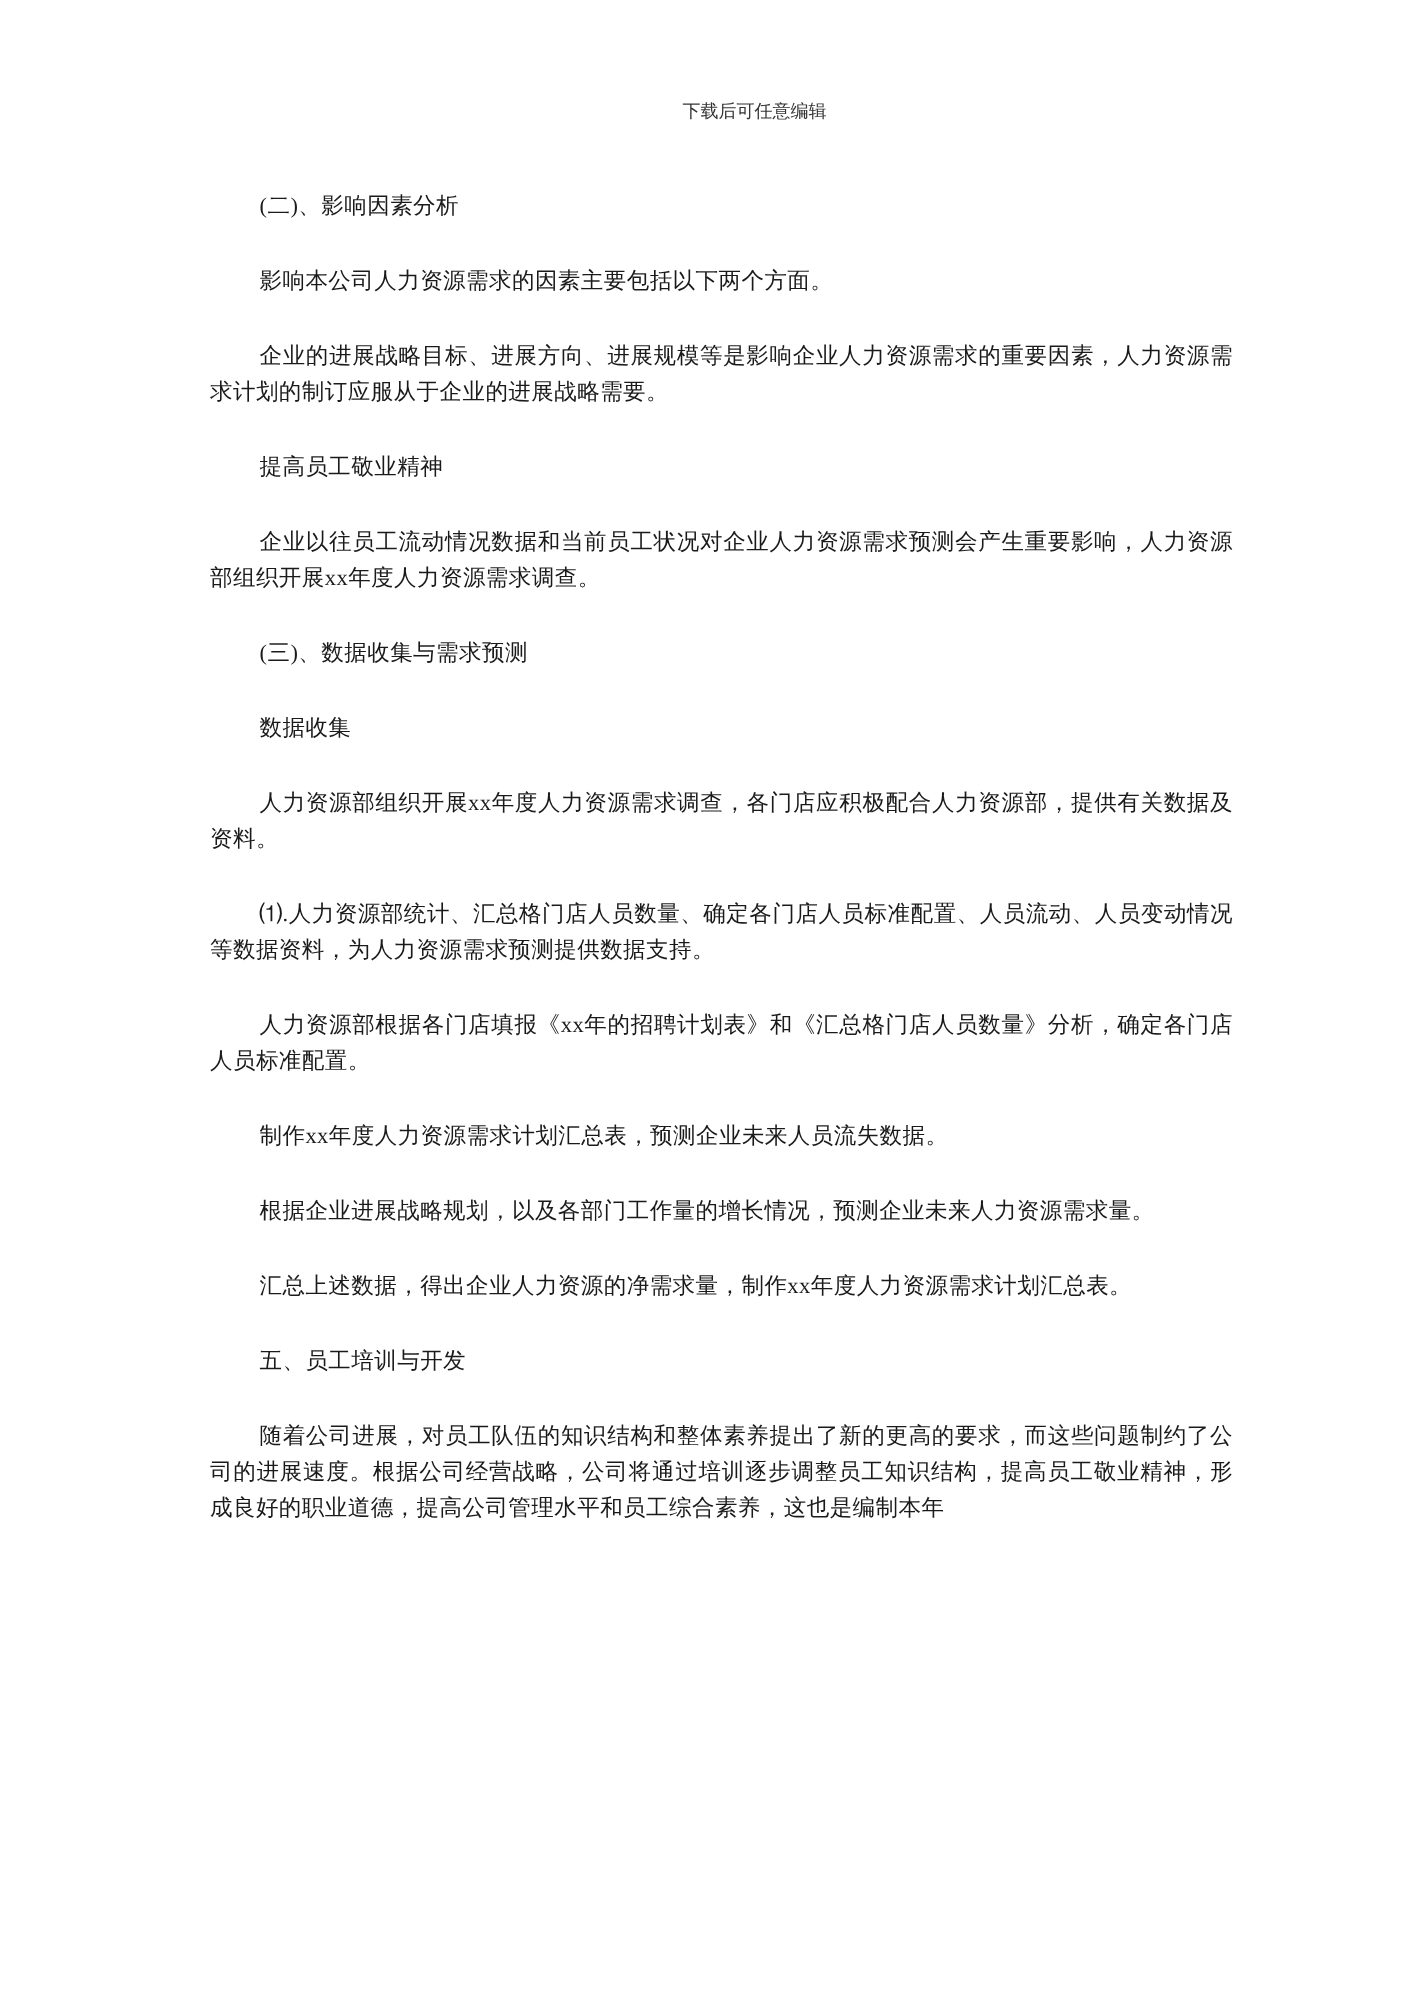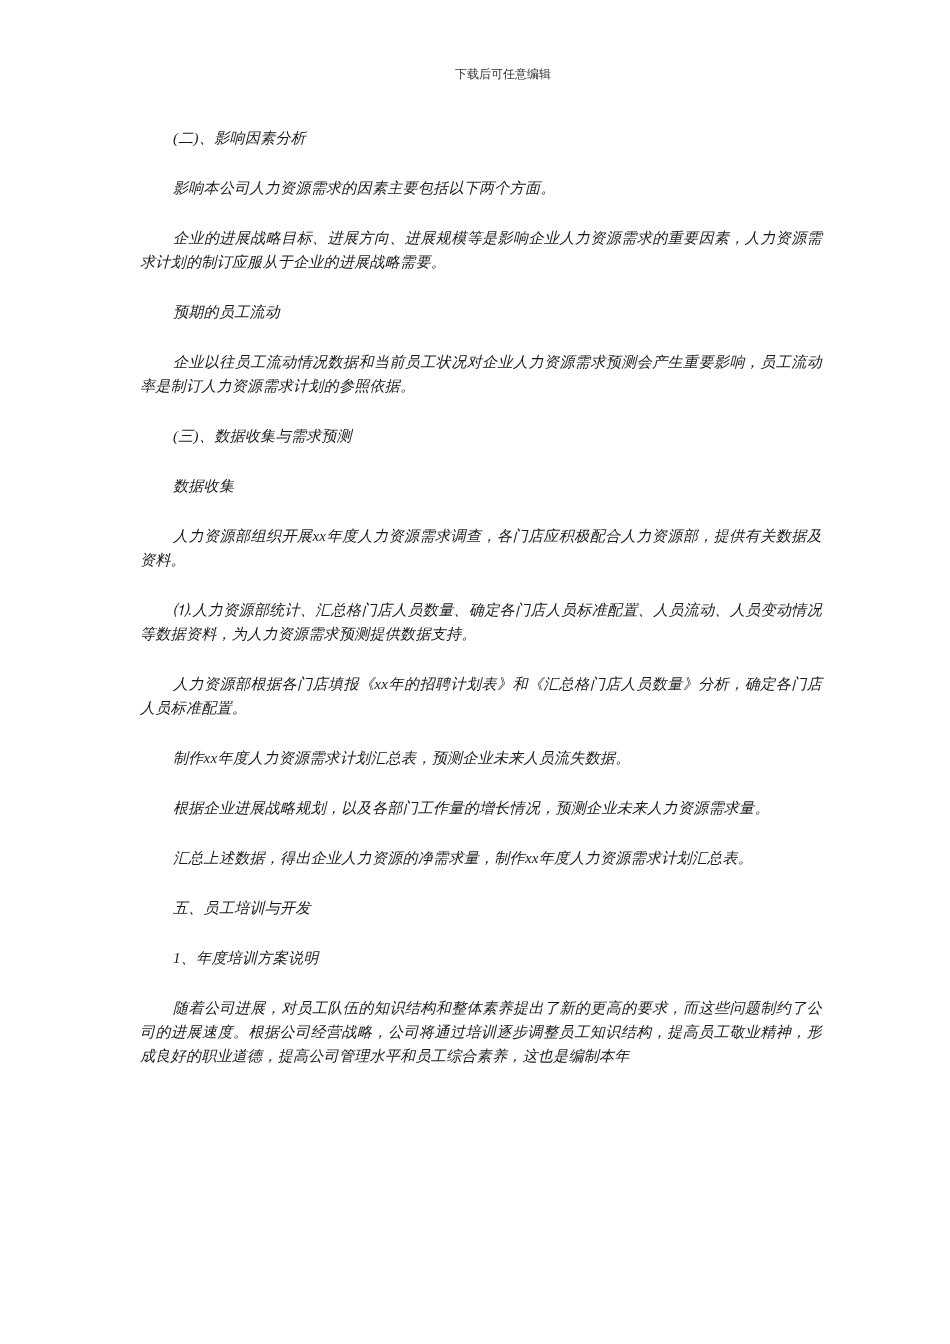--- a/index.html
+++ b/index.html
@@ -31,39 +31,37 @@
       top: 126px;
       width: 682px;
       font-size: 15px;
       line-height: 24px;
     }
     .p {
       margin: 0;
       text-indent: 33px;
       text-align: justify;
       letter-spacing: 0.3px;
-      font-style: italic;
     }
     .gap-after { margin-bottom: 26px; }
   </style>
 </head>
 <body>
 
 <div class="page-header">下载后可任意编辑</div>
 
 <div class="doc-body">
   <p class="p gap-after">(二)、影响因素分析</p>
   <p class="p gap-after">影响本公司人力资源需求的因素主要包括以下两个方面。</p>
   <p class="p gap-after">企业的进展战略目标、进展方向、进展规模等是影响企业人力资源需求的重要因素，人力资源需求计划的制订应服从于企业的进展战略需要。</p>
-  <p class="p gap-after">预期的员工流动</p>
-  <p class="p gap-after">企业以往员工流动情况数据和当前员工状况对企业人力资源需求预测会产生重要影响，员工流动率是制订人力资源需求计划的参照依据。</p>
+  <p class="p gap-after">提高员工敬业精神</p>
+  <p class="p gap-after">企业以往员工流动情况数据和当前员工状况对企业人力资源需求预测会产生重要影响，人力资源部组织开展xx年度人力资源需求调查。</p>
   <p class="p gap-after">(三)、数据收集与需求预测</p>
   <p class="p gap-after">数据收集</p>
   <p class="p gap-after">人力资源部组织开展xx年度人力资源需求调查，各门店应积极配合人力资源部，提供有关数据及资料。</p>
   <p class="p gap-after">⑴.人力资源部统计、汇总格门店人员数量、确定各门店人员标准配置、人员流动、人员变动情况等数据资料，为人力资源需求预测提供数据支持。</p>
   <p class="p gap-after">人力资源部根据各门店填报《xx年的招聘计划表》和《汇总格门店人员数量》分析，确定各门店人员标准配置。</p>
   <p class="p gap-after">制作xx年度人力资源需求计划汇总表，预测企业未来人员流失数据。</p>
   <p class="p gap-after">根据企业进展战略规划，以及各部门工作量的增长情况，预测企业未来人力资源需求量。</p>
   <p class="p gap-after">汇总上述数据，得出企业人力资源的净需求量，制作xx年度人力资源需求计划汇总表。</p>
   <p class="p gap-after">五、员工培训与开发</p>
-  <p class="p gap-after">1、年度培训方案说明</p>
   <p class="p">随着公司进展，对员工队伍的知识结构和整体素养提出了新的更高的要求，而这些问题制约了公司的进展速度。根据公司经营战略，公司将通过培训逐步调整员工知识结构，提高员工敬业精神，形成良好的职业道德，提高公司管理水平和员工综合素养，这也是编制本年</p>
 </div>
 
 </body></html>

